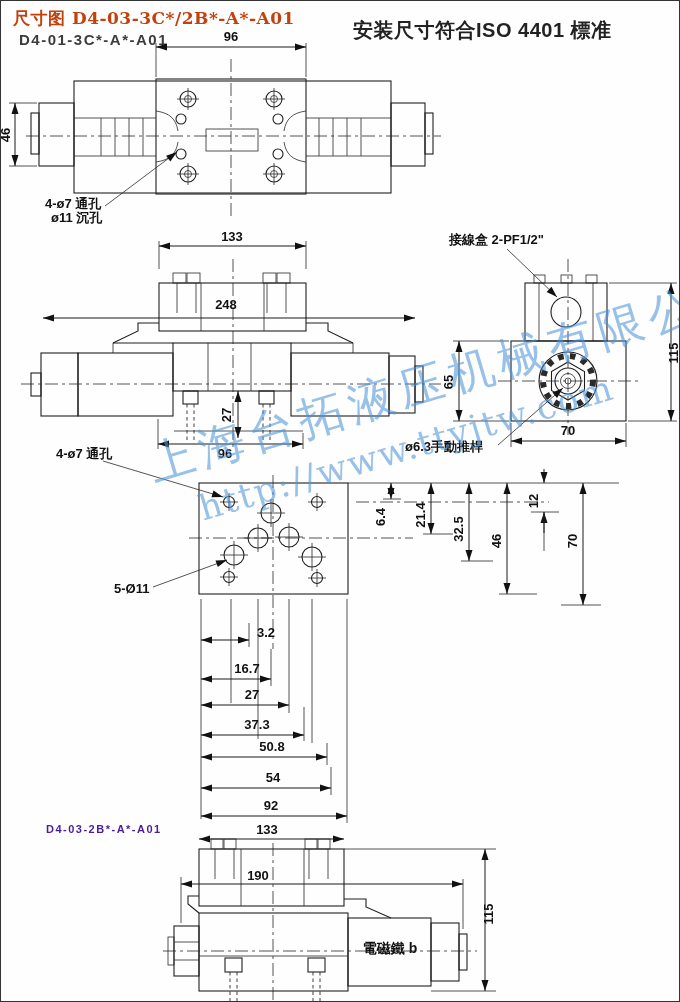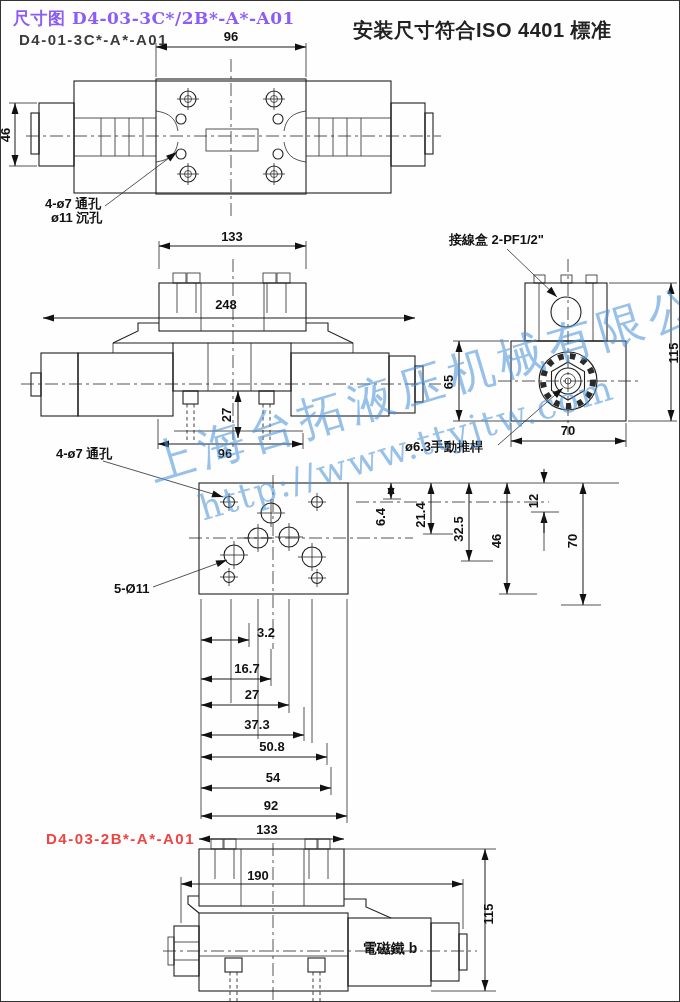--- a/index.html
+++ b/index.html
@@ -1,26 +1,26 @@
 <!DOCTYPE html>
 <html><head>
 <meta charset="utf-8">
 <style>
   html,body{margin:0;padding:0;background:#e8e8e8;}
   #stage{position:relative;width:680px;height:1002px;background:#fefefe;
          border:1px solid #333;box-sizing:border-box;overflow:hidden;
          font-family:"Liberation Sans",sans-serif;}
   .hdr-title{position:absolute;left:12px;top:6px;font-family:"DejaVu Serif","Liberation Serif",serif;
-             font-size:17px;font-weight:600;color:#8b5cf6;letter-spacing:.5px;white-space:nowrap;}
+             font-size:17px;font-weight:600;color:#c2410c;letter-spacing:.5px;white-space:nowrap;}
   .hdr-sub{position:absolute;left:18px;top:30px;font-size:15px;font-weight:700;color:#3c3c3c;
            letter-spacing:1.5px;white-space:nowrap;}
   .hdr-std{position:absolute;left:352px;top:16px;font-size:20px;font-weight:600;color:#222;
            letter-spacing:.5px;white-space:nowrap;}
-  .bottom-label{position:absolute;left:45px;top:822px;font-size:15px;font-weight:700;color:#ef4444;
-           letter-spacing:1.5px;white-space:nowrap;margin-top:7px;}
+  .bottom-label{position:absolute;left:45px;top:822px;font-size:11px;font-weight:700;color:#4c1d95;
+           letter-spacing:1.5px;white-space:nowrap;}
   .wm{position:absolute;left:140px;top:436px;width:560px;transform:rotate(-16.5deg);
       transform-origin:left top;color:rgba(77,148,217,0.58);pointer-events:none;z-index:5;}
   .wm-line1{font-size:46px;letter-spacing:6px;white-space:nowrap;font-weight:500;}
   .wm-line2{font-size:35px;letter-spacing:2px;white-space:nowrap;padding-left:36px;margin-top:4px;
             font-family:"DejaVu Serif","Liberation Serif",serif;}
   svg{position:absolute;left:0;top:0;}
   .ln{stroke:#1f1f1f;stroke-width:1.1;fill:none;}
   .thin{stroke:#2a2a2a;stroke-width:0.8;fill:none;}
   .cl{stroke:#2a2a2a;stroke-width:0.8;fill:none;stroke-dasharray:13 4 3 4;}
   .dsh{stroke:#2a2a2a;stroke-width:0.9;fill:none;stroke-dasharray:3.5 3;}

